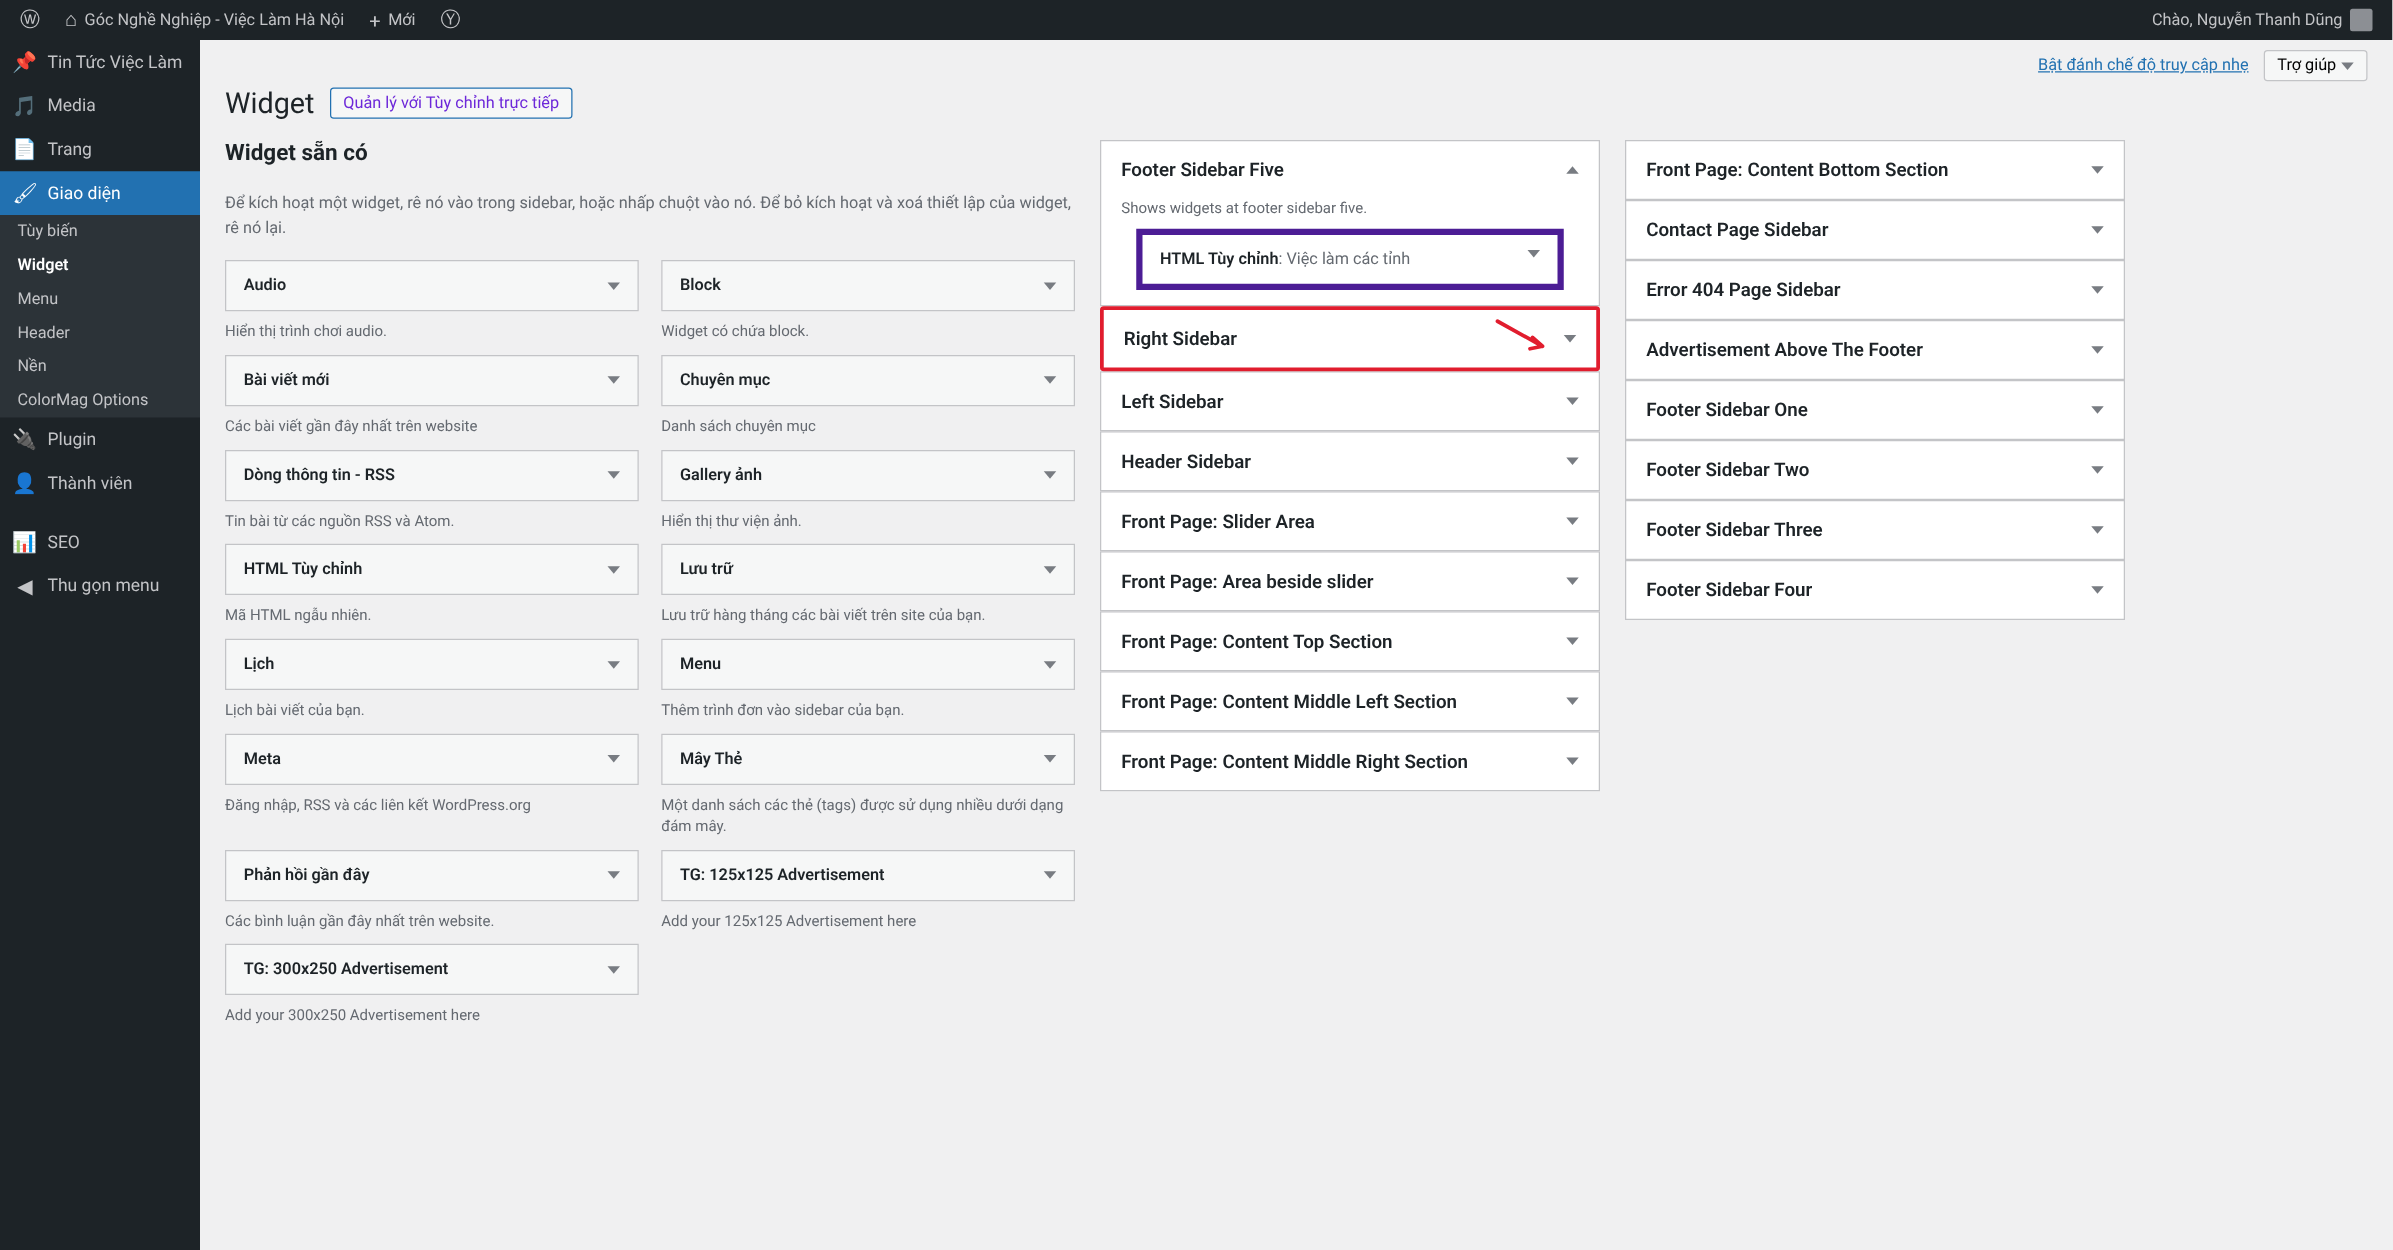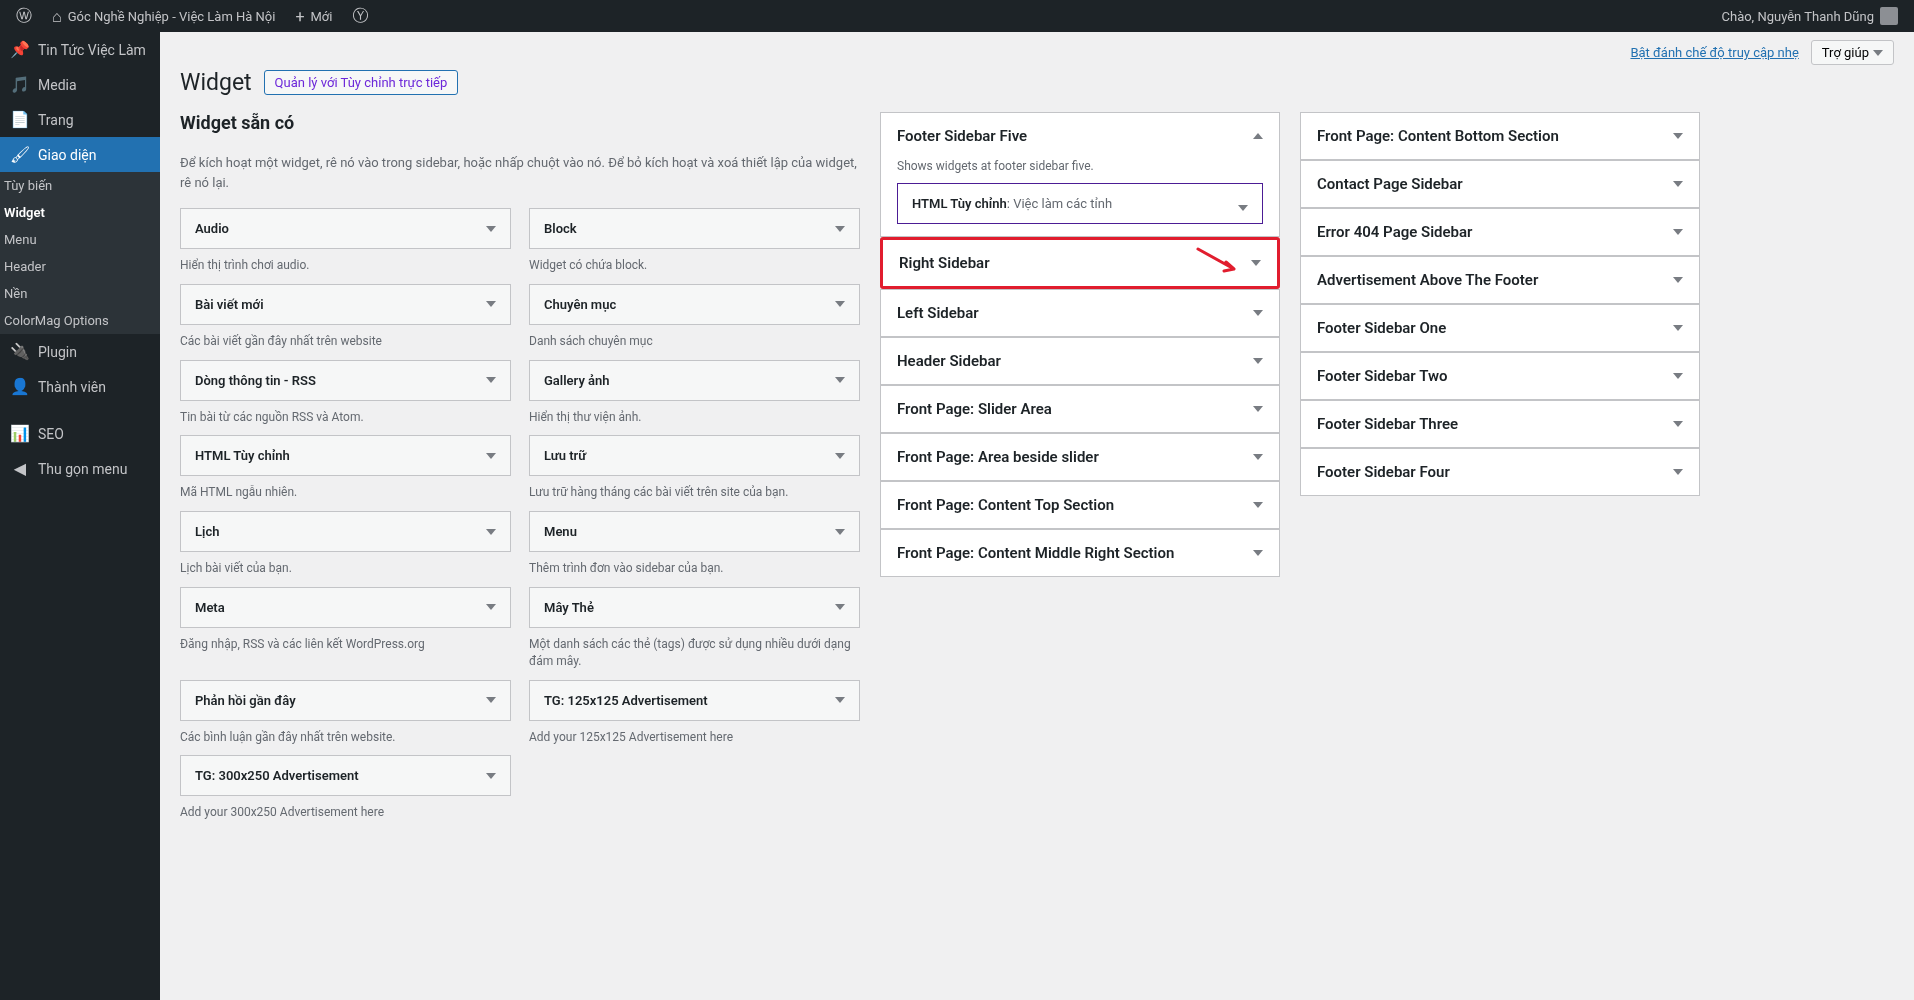--- a/index.html
+++ b/index.html
@@ -9,21 +9,21 @@
 .admin-bar-item{display:flex;align-items:center;gap:6px;padding:0 8px;height:32px;cursor:pointer}
 .ab-icon{font-size:16px}
 .avatar{width:18px;height:18px;background:#8c8f94;border-radius:2px}
 .layout{display:flex;height:calc(100% - 32px)}
 .sidebar{width:160px;background:#1d2327;color:#c3c4c7;font-size:14px;overflow-y:auto}
 .menu-item{display:flex;align-items:center;gap:8px;padding:8px 10px;cursor:pointer}
 .menu-item.active{background:#2271b1;color:#fff;position:relative}
 .menu-item.active::after{content:"";position:absolute;right:-8px;top:50%;transform:translateY(-50%);border:8px solid transparent;border-right-color:#f0f0f1}
 .menu-icon{width:20px;text-align:center;font-size:16px}
 .submenu{background:#2c3338}
-.submenu-item{padding:6px 12px 6px 4px;font-size:13px;cursor:pointer;color:#c3c4c7}
+.submenu-item{padding:6px 12px 6px 14px;font-size:13px;cursor:pointer;color:#c3c4c7}
 .submenu-item.current{color:#fff;font-weight:600}
 .content{flex:1;padding:8px 20px 20px 20px;overflow-y:auto}
 .top-links{display:flex;justify-content:flex-end;gap:12px;align-items:center;margin-bottom:4px}
 .top-link{color:#2271b1;text-decoration:underline;font-size:13px;cursor:pointer}
 .help-btn{background:#f6f7f7;border:1px solid #c3c4c7;padding:4px 10px;font-size:13px;cursor:pointer;display:flex;align-items:center;gap:4px;border-radius:3px}
 .page-heading{display:flex;align-items:center;gap:12px;margin-bottom:16px}
 .page-heading h1{font-size:23px;font-weight:400;color:#1d2327}
 .btn-secondary{background:#f6f7f7;border:1px solid #2271b1;color:#6d28d9;padding:4px 10px;font-size:13px;border-radius:3px;cursor:pointer}
 .widgets-wrap{display:flex;gap:20px}
 .col{flex:1}
@@ -36,21 +36,21 @@
 .widget-box-title{font-weight:600;color:#1d2327}
 .widget-desc{font-size:12px;color:#646970;margin-top:8px;line-height:1.4}
 .triangle{width:0;height:0;border-left:5px solid transparent;border-right:5px solid transparent;border-top:6px solid #787c82}
 .sidebar-col{flex:1;max-width:400px;display:flex;flex-direction:column;}
 .sidebar-area{background:#fff;border:1px solid #c3c4c7}
 .sidebar-area.open{padding-bottom:12px}
 .sidebar-header{padding:14px 16px;display:flex;justify-content:space-between;align-items:center;cursor:pointer}
 .sidebar-title{font-size:15px;font-weight:600;color:#1d2327}
 .triangle-up{width:0;height:0;border-left:5px solid transparent;border-right:5px solid transparent;border-bottom:6px solid #787c82}
 .sidebar-desc{font-size:12px;color:#646970;padding:0 16px 10px 16px}
-.inner-widget{margin:0 16px;background:#fff;border:1px solid #4c1d95;padding:12px 14px;display:flex;justify-content:space-between;align-items:flex-end;cursor:pointer;font-size:13px}
+.inner-widget{margin:0 28px;background:#fff;border:5px solid #4c1d95;padding:12px 14px;display:flex;justify-content:space-between;align-items:flex-start;cursor:pointer;font-size:13px}
 .inner-widget-title{font-weight:600;color:#1d2327}
 .inner-widget-title .sub{font-weight:400;color:#646970}
 .highlighted{border:3px solid #e11d2e!important;border-radius:3px}
 .arrow-annotation{position:absolute;width:50px;height:30px;pointer-events:none}
 .arrow-annotation svg{width:100%;height:100%}
 .sidebar-area-wrap{position:relative}
 </style>
 </head>
 <body>
 
@@ -301,20 +301,26 @@
             </div>
           </div>
           <div class="sidebar-area">
             <div class="sidebar-header">
               <span class="sidebar-title">Front Page: Content Top Section</span>
               <span class="triangle"></span>
             </div>
           </div>
           <div class="sidebar-area">
             <div class="sidebar-header">
+              <span class="sidebar-title">Front Page: Content Middle Left Section</span>
+              <span class="triangle"></span>
+            </div>
+          </div>
+          <div class="sidebar-area">
+            <div class="sidebar-header">
               <span class="sidebar-title">Front Page: Content Middle Right Section</span>
               <span class="triangle"></span>
             </div>
           </div>
         </div>
 
       <div class="sidebar-col" id="areas-col2">
           <div class="sidebar-area">
             <div class="sidebar-header">
               <span class="sidebar-title">Front Page: Content Bottom Section</span>

